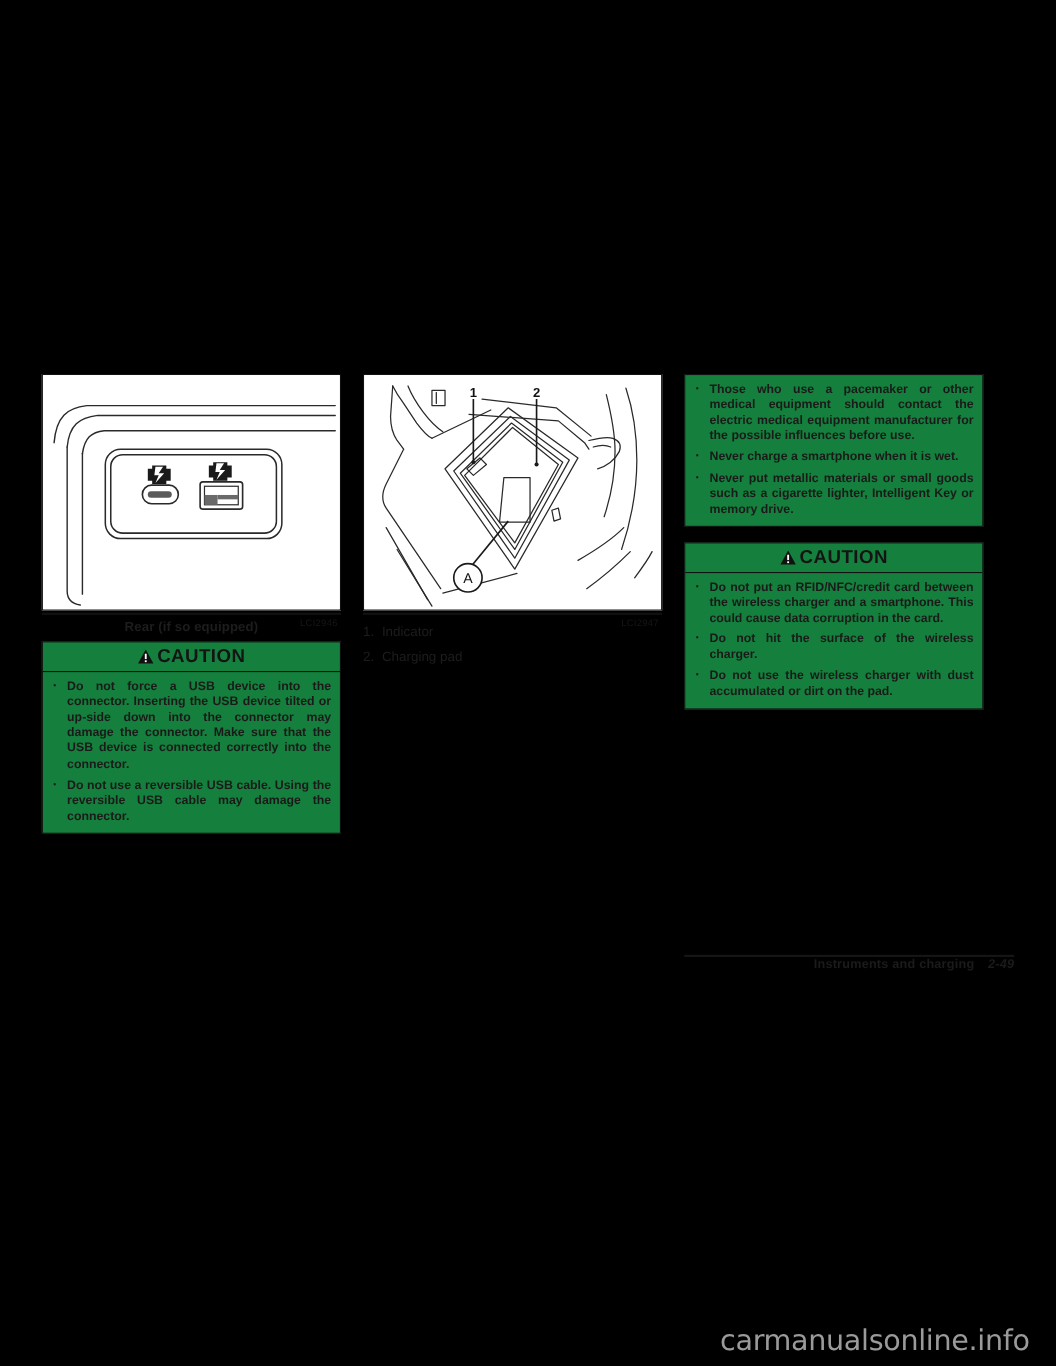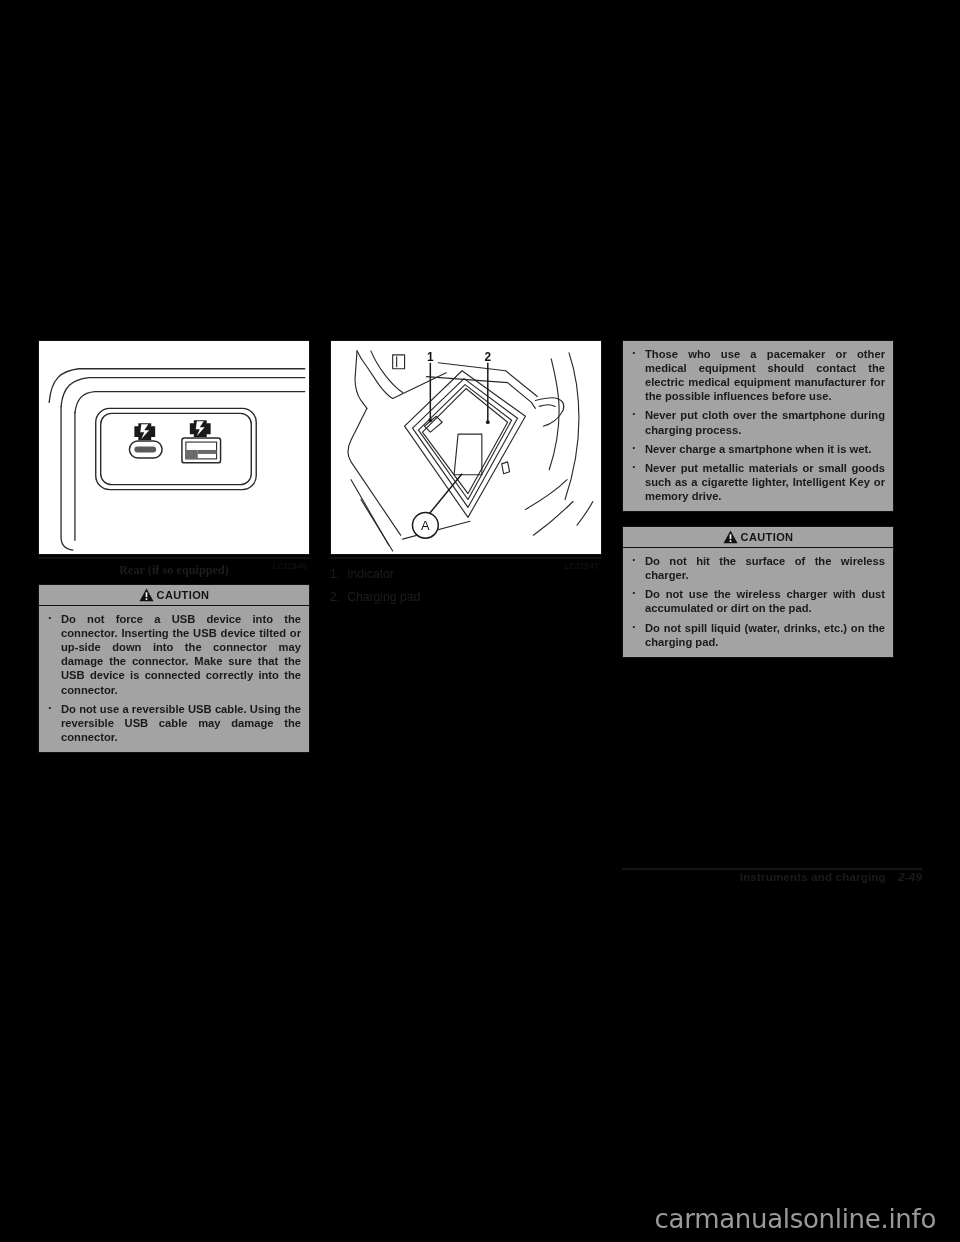--- a/index.html
+++ b/index.html
@@ -28,29 +28,29 @@
   .figure{position:relative;background:#fff;border:1px solid #111;box-sizing:border-box;}
   .fig-a{height:215px;}
   .fig-b{height:215px;}
   .fig-code{
     position:absolute;right:2px;bottom:-17px;
     font-size:8.5px;color:#161616;letter-spacing:.3px;
   }
   .fig-rule{height:2px;background:#111;margin-top:2px;}
   .fig-caption{
     text-align:center;font-size:12px;font-weight:bold;color:#1d1d1d;
-    padding:4px 0 6px;letter-spacing:.1px;font-family:Liberation Serif, serif;
-  }
-
-  
-  .alert{background:#a3a3a3;border:1.5px solid #111;box-sizing:border-box;margin-bottom:14px;}
+    padding:4px 0 6px;letter-spacing:.1px;
+  }
+
+  
+  .alert{background:#15803d;border:1.5px solid #111;box-sizing:border-box;margin-bottom:14px;}
   .alert-head{
     display:flex;align-items:center;justify-content:center;gap:3px;
     border-bottom:1.5px solid #111;padding:3px 0 3px;
-    font-size:11px;font-weight:600;color:#141414;letter-spacing:.4px;
+    font-size:17px;font-weight:600;color:#141414;letter-spacing:.4px;
   }
   .tri{width:15px;height:14px;display:block;}
   .alert-body{padding:6px 8px 8px 6px;}
   ul.bullets{list-style:none;margin:0;padding:0;}
   ul.bullets li{
     position:relative;padding-left:16px;margin-bottom:5px;
     font-size:11.2px;line-height:1.26;font-weight:bold;color:#1a1a1a;
     text-align:justify;
   }
   ul.bullets li:last-child{margin-bottom:0;}
@@ -229,41 +229,40 @@
 
 
     </div>
 
     <div class="col col-right">
 
       <div class="alert">
         <div class="alert-body">
           <ul class="bullets">
             <li>Those who use a pacemaker or other medical equipment should contact the electric medical equipment manufacturer for the possible influences before use.</li>
-            <li>Never put cloth over the smartphone during charging process.</li>
             <li>Never charge a smartphone when it is wet.</li>
             <li>Never put metallic materials or small goods such as a cigarette lighter, Intelligent Key or memory drive.</li>
           </ul>
         </div>
       </div>
 
       <div class="alert">
         <div class="alert-head">
           <svg class="tri" viewBox="0 0 16 15">
             <path d="M8 0.6 L15.5 14.2 L0.5 14.2 Z" fill="#111"></path>
             <rect x="7.1" y="4.6" width="1.8" height="5.2" fill="#fff"></rect>
             <rect x="7.1" y="11" width="1.8" height="1.8" fill="#fff"></rect>
           </svg>
           <span>CAUTION</span>
         </div>
         <div class="alert-body">
           <ul class="bullets">
+            <li>Do not put an RFID/NFC/credit card between the wireless charger and a smartphone. This could cause data corruption in the card.</li>
             <li>Do not hit the surface of the wireless charger.</li>
             <li>Do not use the wireless charger with dust accumulated or dirt on the pad.</li>
-            <li>Do not spill liquid (water, drinks, etc.) on the charging pad.</li>
           </ul>
         </div>
       </div>
     </div>
 
   </div>
 
   <div class="footline"></div>
   <div class="footer">
     <span>Instruments and charging</span>

